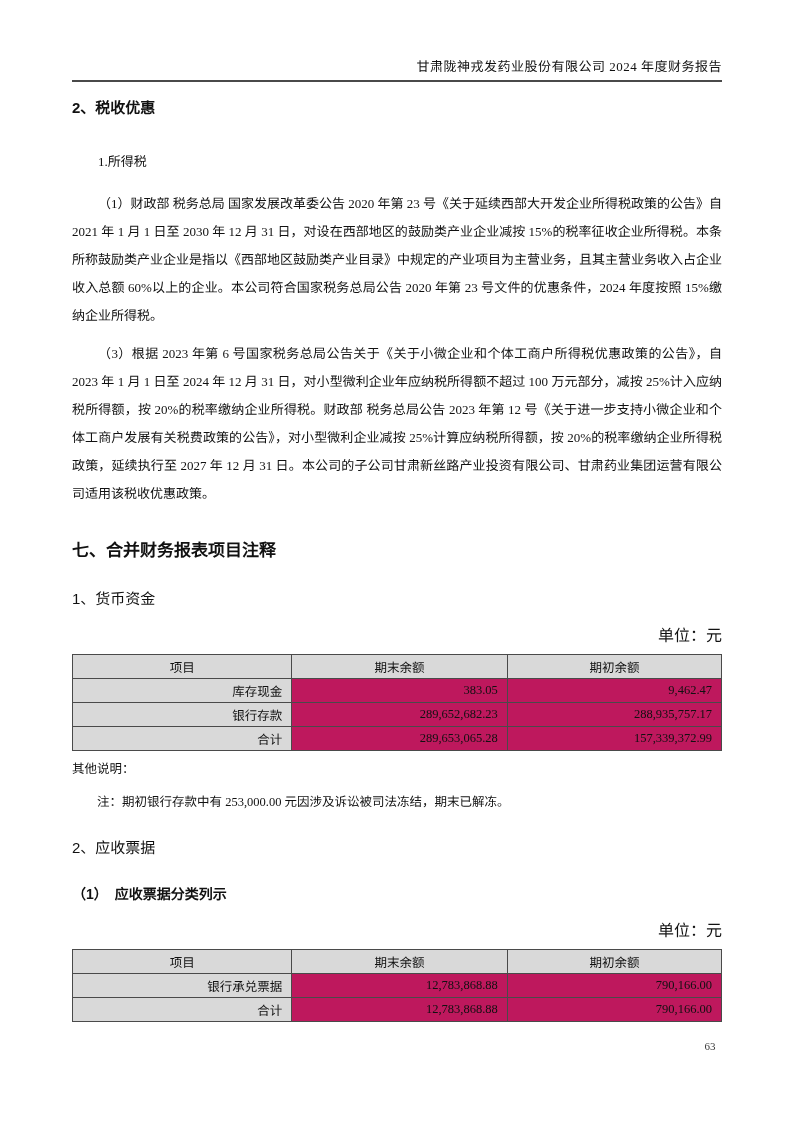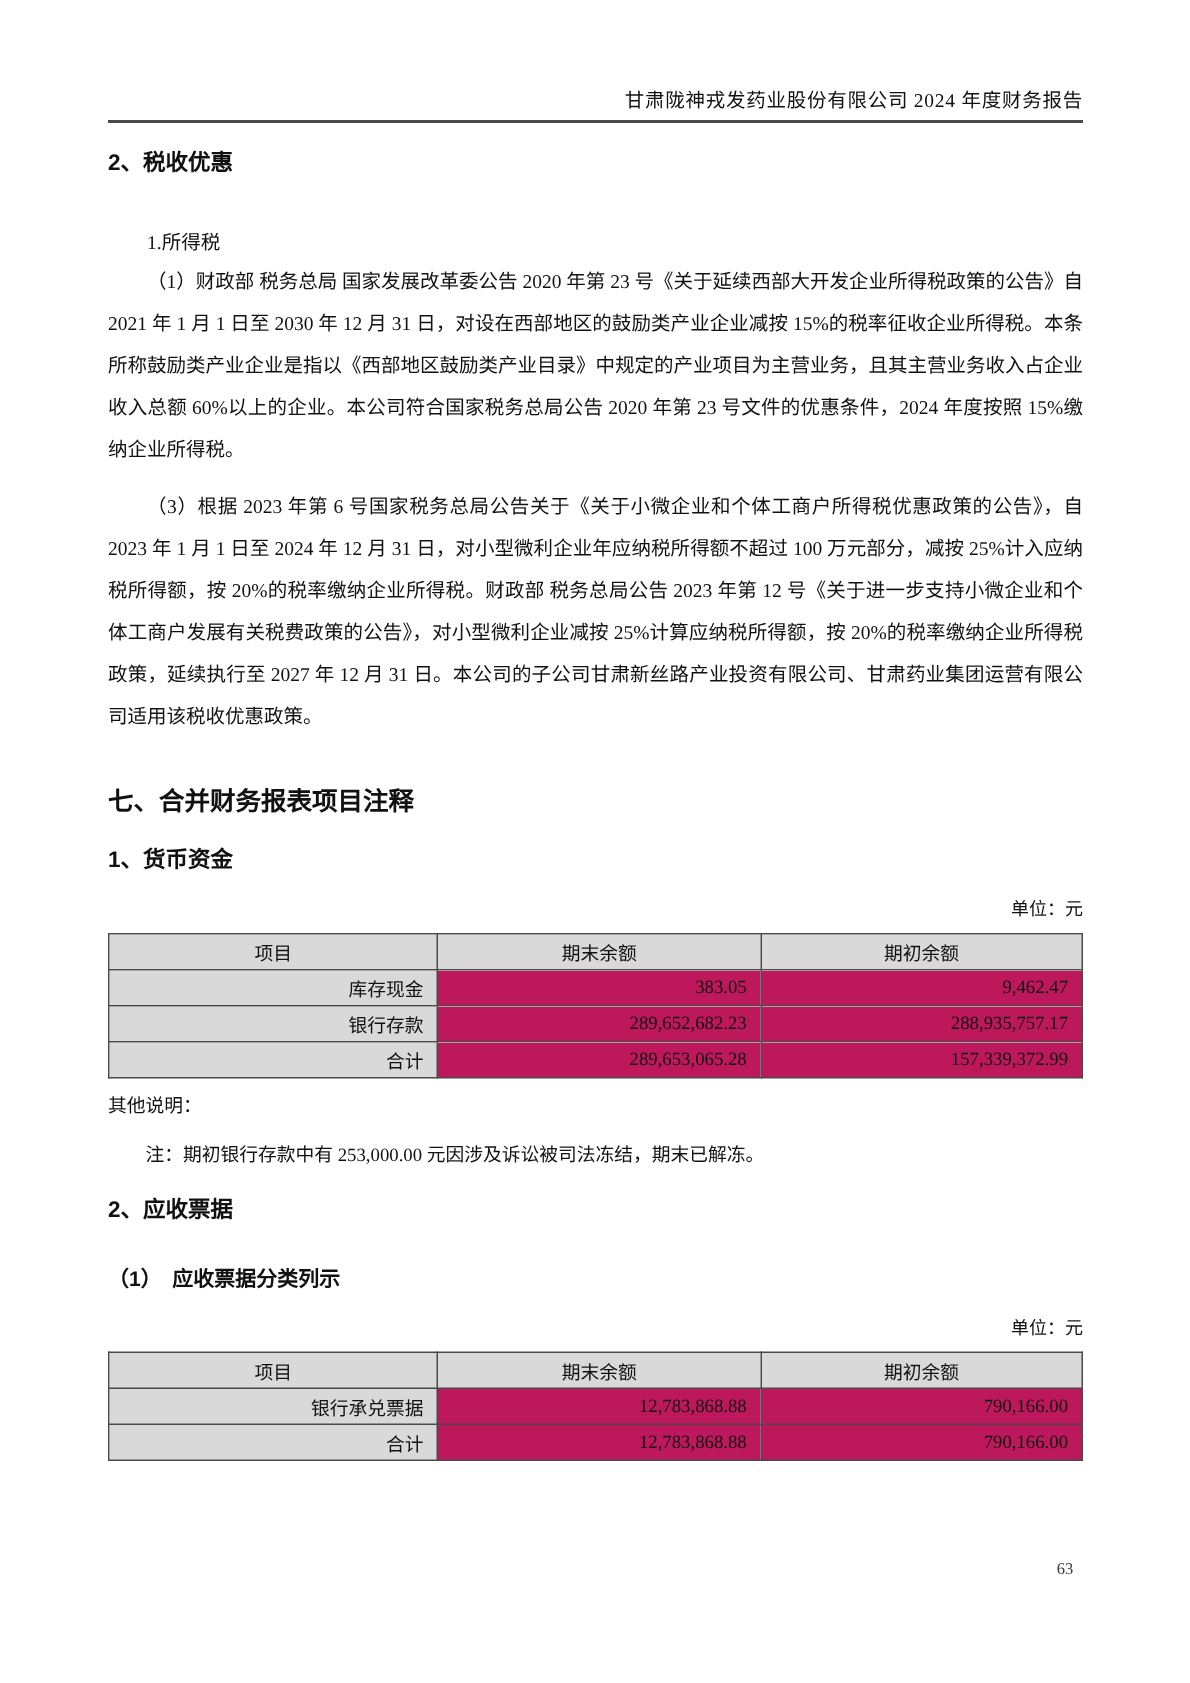--- a/index.html
+++ b/index.html
@@ -35,43 +35,43 @@
     font-size: 13px;
     text-indent: 2em;
   }
   p.body-para {
     margin: 10px 0 0 0;
     font-size: 13px;
     line-height: 28px;
     text-align: justify;
     text-indent: 2em;
   }
-  p.body-para.first { margin-top: 4px; }
+  p.body-para.first { margin-top: 20px; }
 
   .h-section {
     margin: 28px 0 0 0;
     font-family: "Liberation Sans", "DejaVu Sans", sans-serif;
     font-weight: bold;
     font-size: 17px;
   }
   .h-sub {
-    margin: 16px 0 0 0;
-    font-family: "Liberation Sans", "DejaVu Sans", sans-serif;
-    font-weight: bold;
+    margin: 26px 0 0 0;
+    font-family: "Liberation Sans", "DejaVu Sans", sans-serif;
+    font-weight: normal;
     font-size: 15px;
   }
   .h-sub2 {
     margin: 26px 0 0 0;
     font-family: "Liberation Sans", "DejaVu Sans", sans-serif;
     font-weight: bold;
     font-size: 14px;
   }
   .unit-label {
     margin: 14px 0 0 0;
-    font-size: 12px;
+    font-size: 16px;
     text-align: right;
   }
 
   table.fin-table {
     width: 100%;
     margin-top: 8px;
     border-collapse: collapse;
     table-layout: fixed;
     font-size: 12.5px;
     border: 1.5px solid #4a4a4a;

